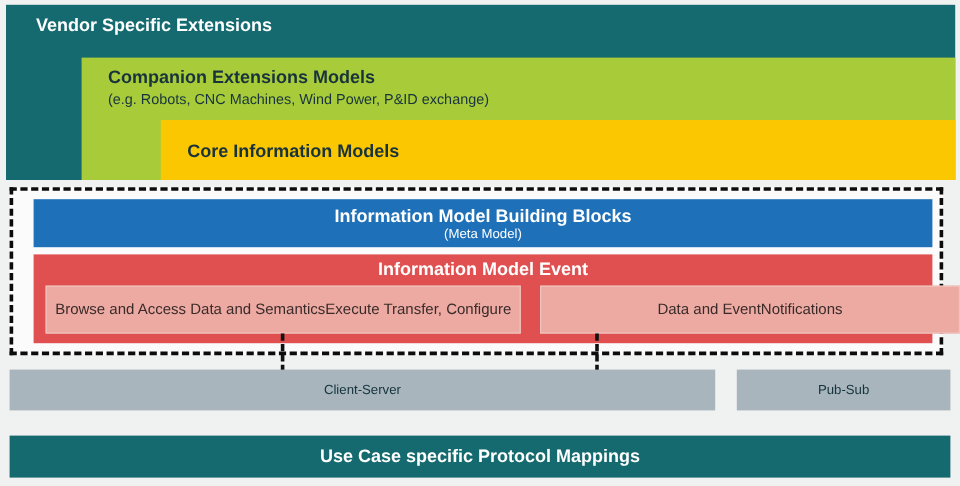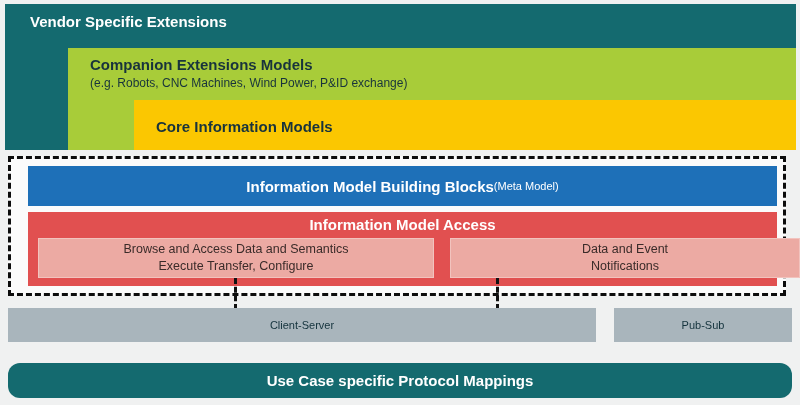--- a/index.html
+++ b/index.html
@@ -12,39 +12,39 @@
   .yellow-block{left:134px;top:100px;width:662px;height:50px;background:#fbc701;}
 
   .layer-title{font-size:15px;font-weight:bold;line-height:1.2;}
   .layer-sub{font-size:12px;line-height:1.2;}
   .on-teal{color:#ffffff;}
   .on-light{color:#18333c;}
 
   
   .dashed-box{left:8px;top:156px;width:778px;height:140px;border:3px dashed #0c0c0c;background:#fbfbfb;}
 
-  .blue-bar{left:28px;top:166px;width:749px;height:40px;background:#1e70b8;display:flex;flex-direction:row;align-items:center;justify-content:center;color:#fff;}
+  .blue-bar{left:28px;top:166px;width:749px;height:40px;background:#1e70b8;display:flex;flex-direction:column;align-items:center;justify-content:center;color:#fff;}
   .blue-bar .t{font-size:15px;font-weight:bold;}
   .blue-bar .s{font-size:11px;}
 
   .red-bar{left:28px;top:212px;width:749px;height:74px;background:#e15050;}
   .red-bar .t{display:block;text-align:center;color:#fff;font-size:15px;font-weight:bold;padding-top:4px;}
-  .pink-box{top:238px;height:40px;background:#ecaaa3;border:1px solid #f2c3be;display:flex;flex-direction:column;align-items:center;justify-content:center;color:#3a2b29;font-size:12.5px;line-height:1.35;text-align:center;}
+  .pink-box{top:238px;height:40px;background:#ecaaa3;border:1px solid #f2c3be;display:flex;flex-direction:row;align-items:center;justify-content:center;color:#3a2b29;font-size:12.5px;line-height:1.35;text-align:center;}
   .pink-left{left:38px;width:396px;}
   .pink-right{left:450px;width:350px;}
 
   .connector{width:0;height:32px;border-left:3px dashed #111;top:278px;}
   .conn-left{left:234px;}
   .conn-right{left:496px;}
 
   .gray-bar{top:308px;height:34px;background:#a9b5bc;display:flex;align-items:center;justify-content:center;color:#14333d;font-size:11px;}
   .cs-bar{left:8px;width:588px;}
   .ps-bar{left:614px;width:178px;}
 
-  .bottom-bar{left:8px;top:363px;width:784px;height:35px;background:#146a6f;display:flex;align-items:center;justify-content:center;color:#fff;font-size:15px;font-weight:bold;border-radius:12px;}
+  .bottom-bar{left:8px;top:363px;width:784px;height:35px;background:#146a6f;display:flex;align-items:center;justify-content:center;color:#fff;font-size:15px;font-weight:bold;}
 </style>
 </head>
 <body>
 
 <div class="canvas">
 
   <div class="abs teal-block"></div>
   <div class="abs lime-block"></div>
   <div class="abs yellow-block"></div>
 
@@ -56,21 +56,21 @@
   <div class="abs layer-title on-light" style="left:156px;top:118px;">Core Information Models</div>
 
   <div class="abs dashed-box"></div>
 
   <div class="abs blue-bar">
     <span class="t">Information Model Building Blocks</span>
     <span class="s">(Meta Model)</span>
   </div>
 
   <div class="abs red-bar">
-    <span class="t">Information Model Access</span>
+    <span class="t">Information Model Event</span>
   </div>
 
   <div class="abs pink-box pink-left">
     <span>Browse and Access Data and Semantics</span>
     <span>Execute Transfer, Configure</span>
   </div>
 
   <div class="abs pink-box pink-right">
     <span>Data and Event</span>
     <span>Notifications</span>

